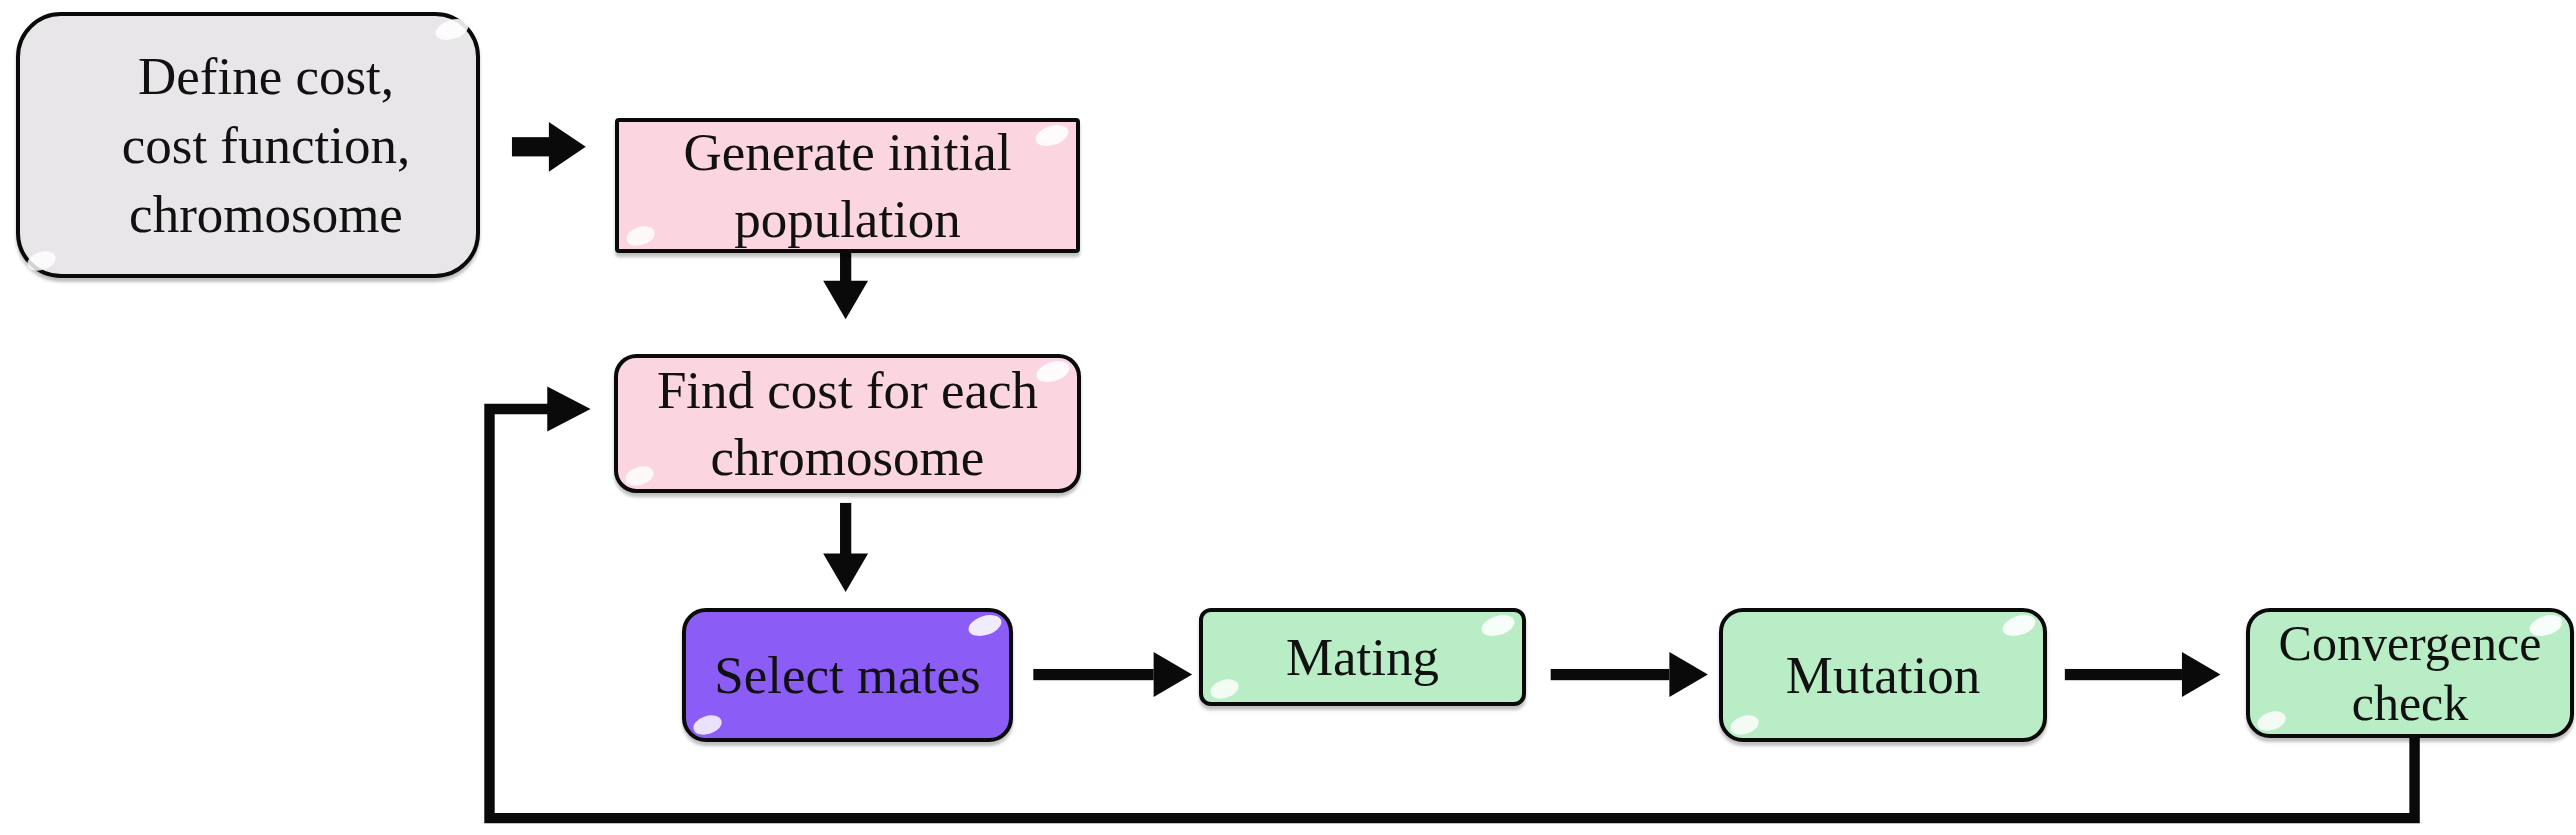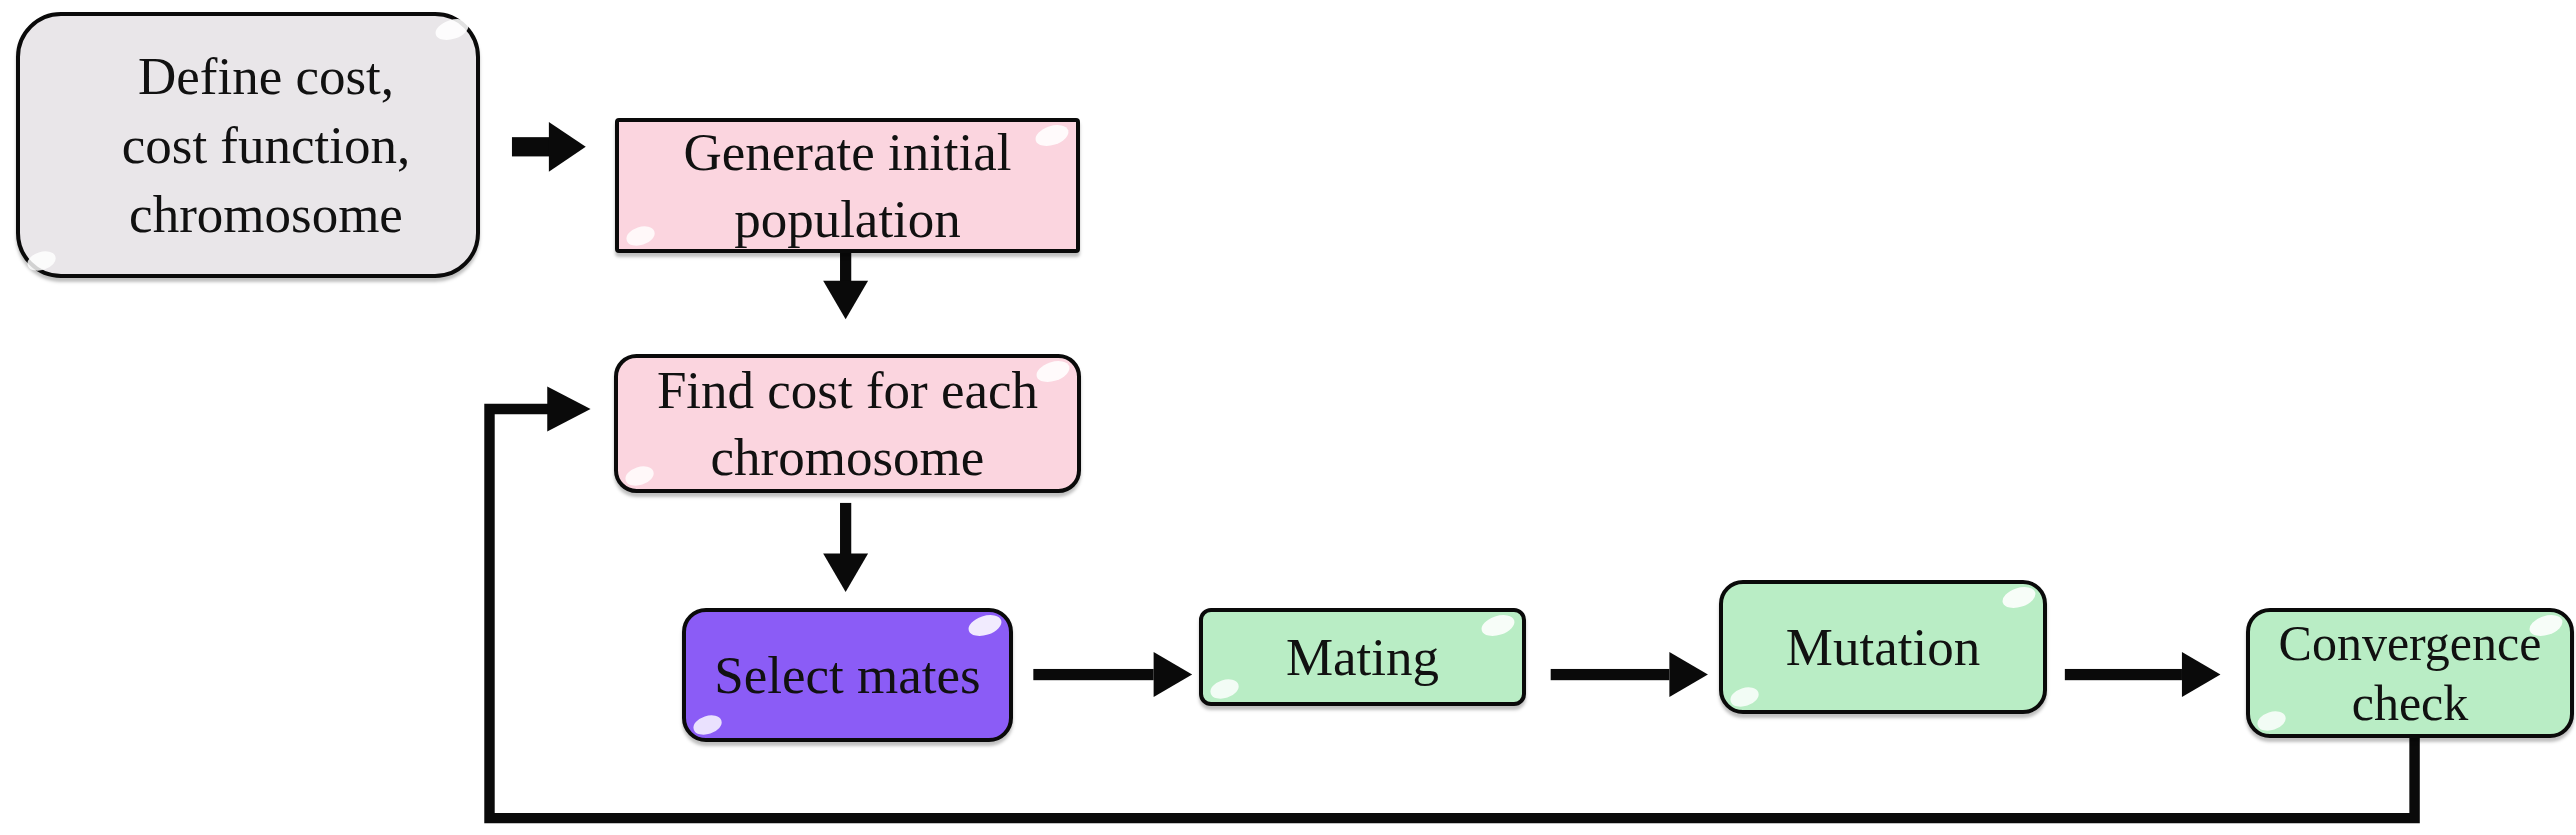--- a/index.html
+++ b/index.html
@@ -72,21 +72,21 @@
     background: #8b5cf6;
     font-size: 53px; line-height: 58px;
   }
   .n-mating {
     left: 1199px; top: 608px; width: 327px; height: 98px;
     border-radius: 12px;
     background: #b9edc5;
     font-size: 53px; line-height: 58px;
   }
   .n-mutation {
-    left: 1719px; top: 580px; width: 328px; height: 134px;
+    left: 1719px; top: 608px; width: 328px; height: 134px;
     border-radius: 24px;
     background: #b9edc5;
     font-size: 53px; line-height: 58px;
   }
   .n-convergence {
     left: 2237px; top: 608px; width: 328px; height: 130px;
     border-radius: 24px;
     background: #b9edc5;
     font-size: 50px; line-height: 60px; margin-left: 9px;
   }

